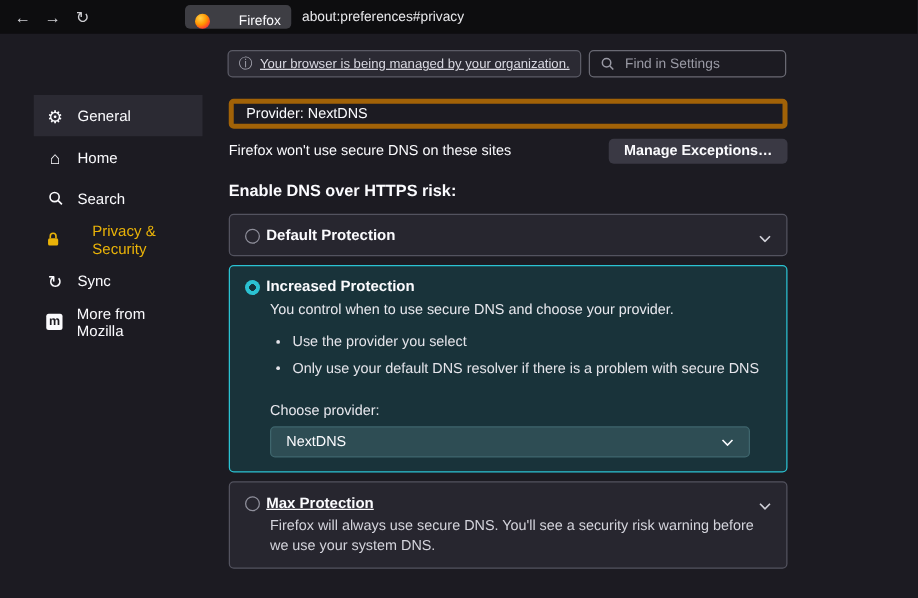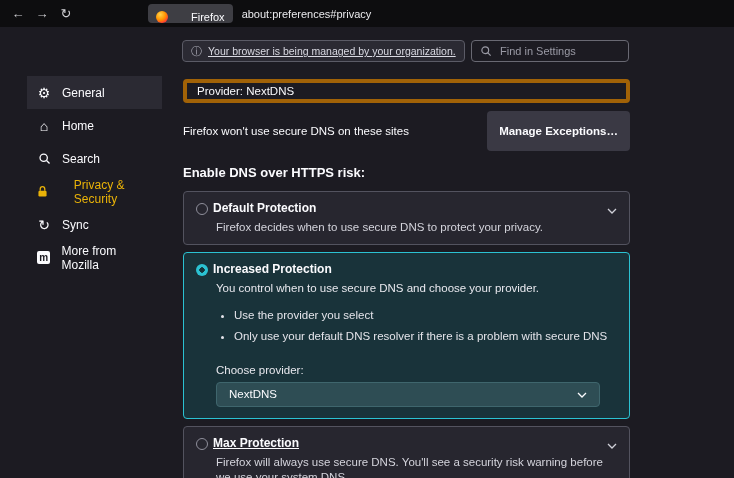--- a/index.html
+++ b/index.html
@@ -58,21 +58,21 @@
   
   .content { position:absolute; top:76px; left:183px; width:447px; }
   .provider-box {
     margin-top:3px; height:24px; box-sizing:border-box;
     border:4px solid #a16207; border-radius:4px;
     display:flex; align-items:center; padding:0 10px; font-size:11.5px;
   }
   .exceptions-row { margin-top:8px; display:flex; justify-content:space-between; align-items:center; }
   .exceptions-text { font-size:11.5px; }
   .btn {
-    background:#3a3944; border:none; border-radius:4px; height:40px; padding:0 12px;
+    background:#3a3944; border:none; border-radius:4px; height:20px; padding:0 12px;
     color:#fbfbfe; font-family:"Liberation Sans", sans-serif; font-size:11.5px; font-weight:600;
   }
   .dns-heading { margin-top:14px; font-size:13px; font-weight:700; }
   .cards { margin-top:7px; display:flex; flex-direction:column; gap:7px; }
   .option-card {
     position:relative; box-sizing:border-box; border:1px solid #53535f; border-radius:4px;
     background:#27262f; padding:9px 12px;
   }
   .option-card.selected { border-color:#2bc2d2; background:#19333a; }
   .opt-header { display:flex; align-items:flex-end; gap:5px; }
@@ -186,21 +186,20 @@
     <div class="option-card">
       <div class="opt-header">
         <span class="radio"></span>
         <span class="opt-label">Default Protection</span>
       </div>
       <span class="chev">
         <svg width="10" height="6" viewBox="0 0 10 6">
             <path d="M1 1l4 4 4-4" fill="none" stroke="currentColor" stroke-width="1.3"></path>
           </svg>
       </span>
-      <div class="opt-desc">Firefox decides when to use secure DNS to protect your privacy.</div>
     </div>
 
     <div class="option-card selected">
       <div class="opt-header">
         <span class="radio checked"></span>
         <span class="opt-label">Increased Protection</span>
       </div>
       <div class="opt-desc">You control when to use secure DNS and choose your provider.</div>
       <ul class="opt-bullets">
         <li>Use the provider you select</li>

